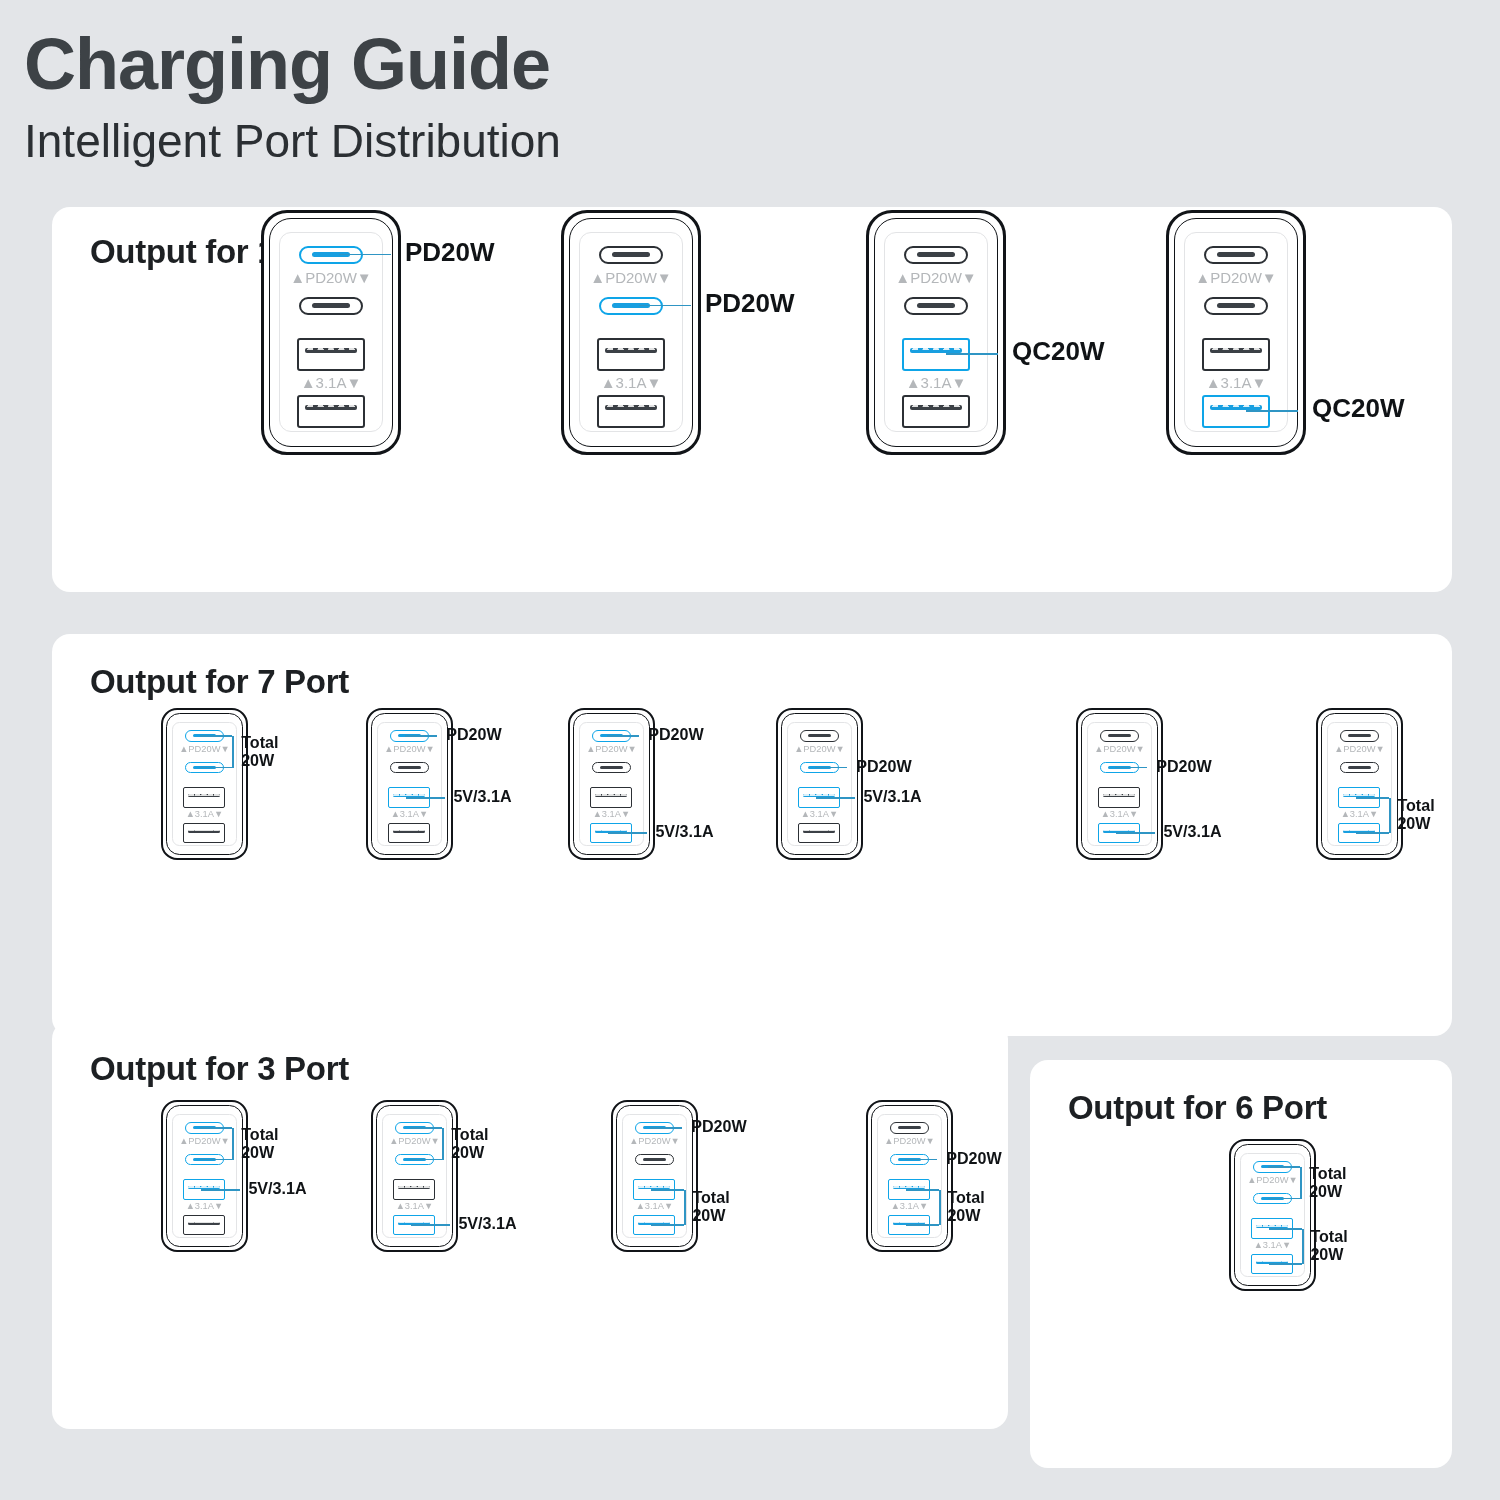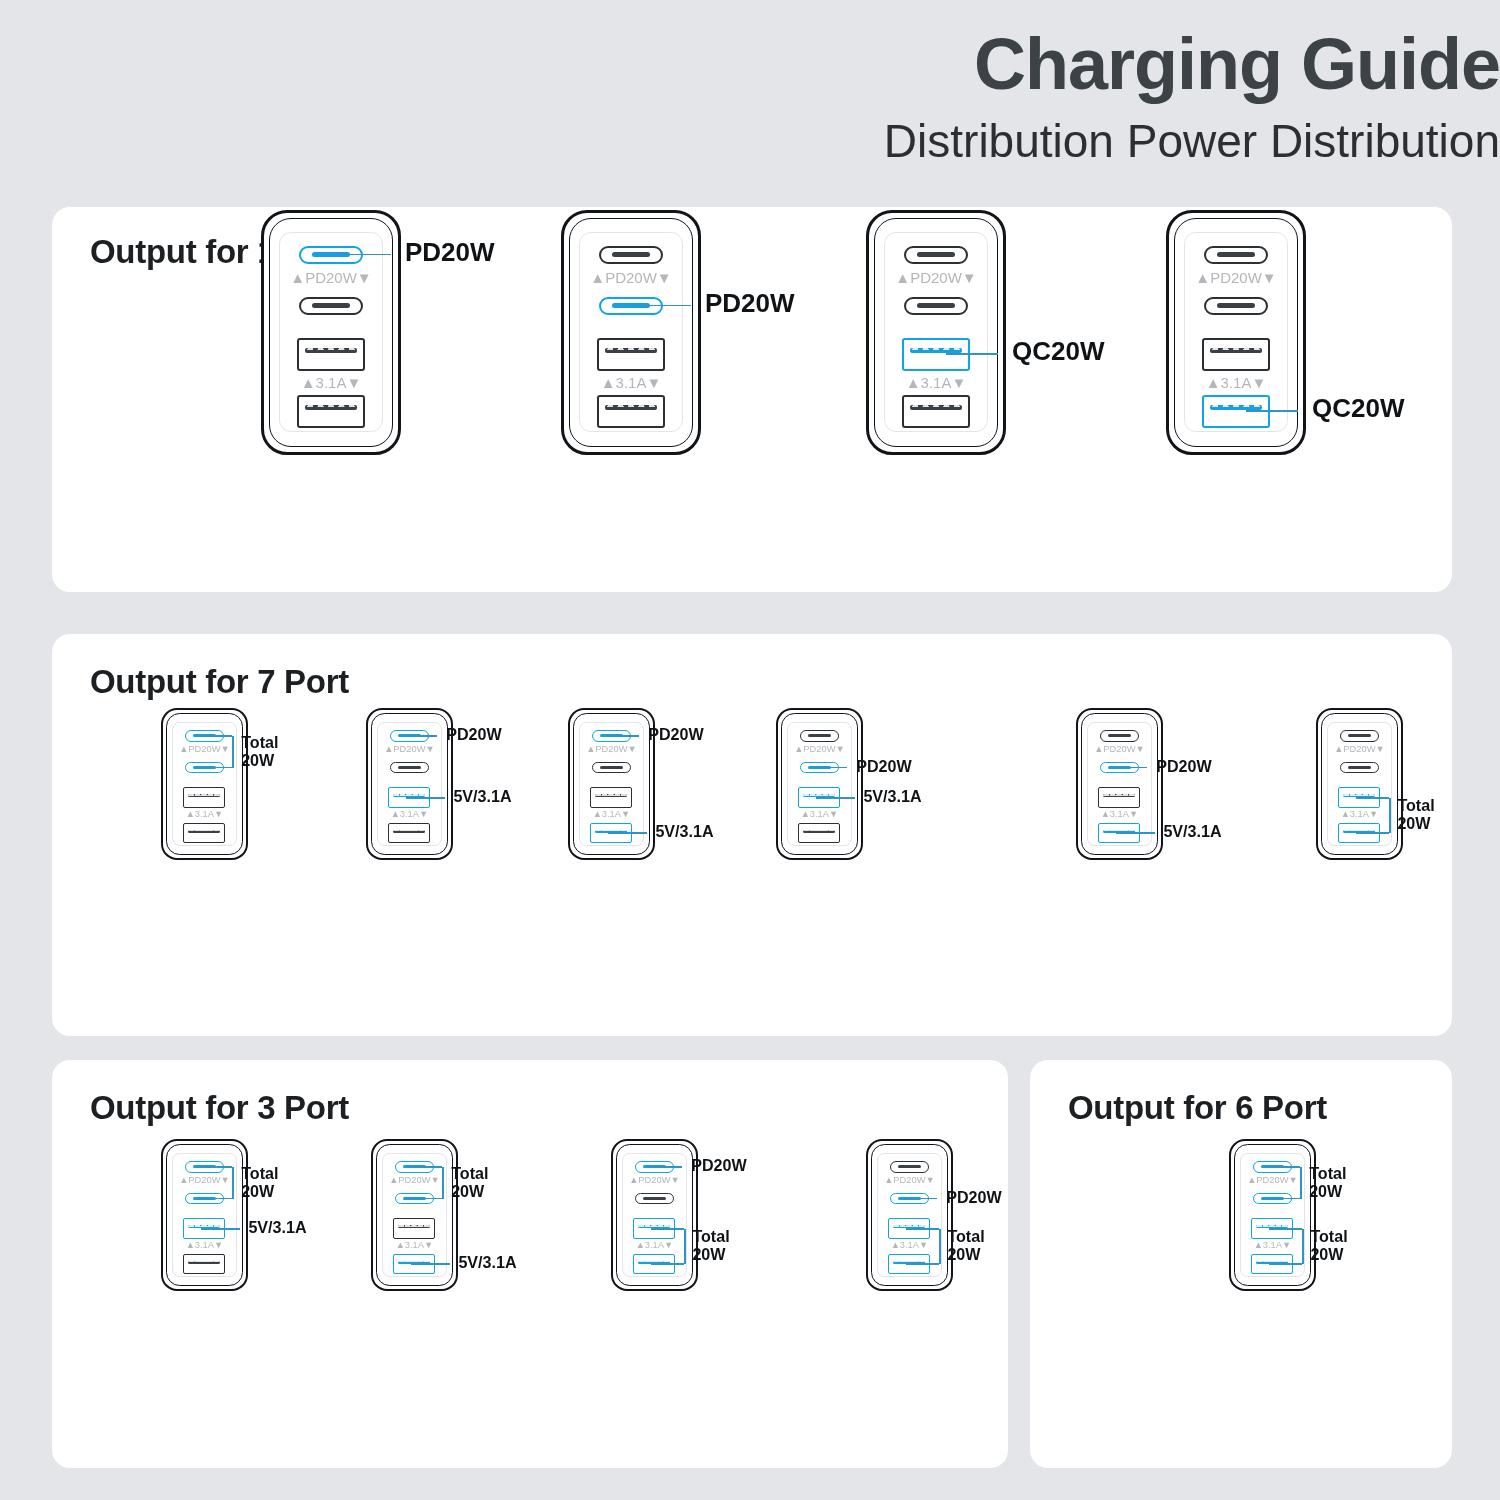--- a/index.html
+++ b/index.html
@@ -5,21 +5,21 @@
   * { box-sizing: border-box; margin: 0; padding: 0; }
   html, body {
     width: 1500px; height: 1500px;
     background: #e3e5e8;
     font-family: "Liberation Sans", sans-serif;
     overflow: hidden;
   }
   #root { position: relative; width: 1500px; height: 1500px; }
 
   
-  .header { position: absolute; top: 0; left: 0; width: 1500px; text-align: right; }
+  .header { position: absolute; top: 0; left: 0; width: 1500px; text-align: left; padding-left: 24px; }
   .title {
     font-size: 72px; font-weight: bold; color: #3d4246;
     letter-spacing: -1px; padding-top: 28px; line-height: 1.0;
   }
   .subtitle {
     font-size: 46px; color: #2b2f33; font-weight: normal;
     padding-top: 18px; line-height: 1.0;
   }
 
   
@@ -96,21 +96,21 @@
   }
   .callout.two { line-height: 1.12; }
 </style>
 </head>
 <body>
 
 <div id="root">
 
   <div class="header">
     <div class="title">Charging Guide</div>
-    <div class="subtitle">Distribution Power Distribution</div>
+    <div class="subtitle">Intelligent Port Distribution</div>
   </div>
 
   <div id="panels">
       <div class="panel" style="left: 52px; top: 207px; width: 1400px; height: 385px;">
         <div class="panel-title" style="left: 38px; top: 26px;">Output for 1 Port</div>
         <div class="charger" style="left: 185px; top: 2.5px; width: 140px; height: 245px;">
           <div class="body-outer" style="border-radius: 26px; border-width: 3.5px;">
             <div class="body-inner" style="border-radius: 22px; inset: 5px; border-width: 1.6px;"></div>
           </div>
           <div class="face" style="left: 18px; top: 22px; width: 104px; height: 200px; border-radius: 12px;"></div>
@@ -344,21 +344,21 @@
           </div>
         </div>
         <div class="lead" style="left: 1304.48px; top: 162.74px; width: 32.24px;"></div>
         <div class="lead" style="left: 1304.48px; top: 198.08px; width: 32.24px;"></div>
         <div class="vbar" style="left: 1336.72px; top: 163.64px; height: 35.34px;"></div>
         <div class="callout two" style="left: 1345.4px; top: 162.288px; font-size: 16.12px;">
           <div>Total</div>
           <div>20W</div>
         </div>
       </div>
-      <div class="panel" style="left: 52px; top: 1060px; width: 956px; height: 408px;">
+      <div class="panel" style="left: 52px; top: 1021px; width: 956px; height: 408px;">
         <div class="panel-title" style="left: 38px; top: 29px;">Output for 3 Port</div>
         <div class="charger" style="left: 85px; top: 79.05px; width: 86.8px; height: 151.9px;">
           <div class="body-outer" style="border-radius: 16.12px; border-width: 2.17px;">
             <div class="body-inner" style="border-radius: 13.64px; inset: 3.1px; border-width: 1px;"></div>
           </div>
           <div class="face" style="left: 11.16px; top: 13.64px; width: 64.48px; height: 124px; border-radius: 7.44px;"></div>
           <div class="face-label" style="left: 11.16px; width: 64.48px; top: 37.2px; font-size: 9.3px;">▲PD20W▼</div>
           <div class="face-label" style="left: 11.16px; width: 64.48px; top: 102.3px; font-size: 9.3px;">▲3.1A▼</div>
           <div class="pc on" style="left: 23.56px; top: 22.32px; width: 39.68px; height: 11.16px; border-width: 1.4px;">
             <div class="pc-bar"></div>

